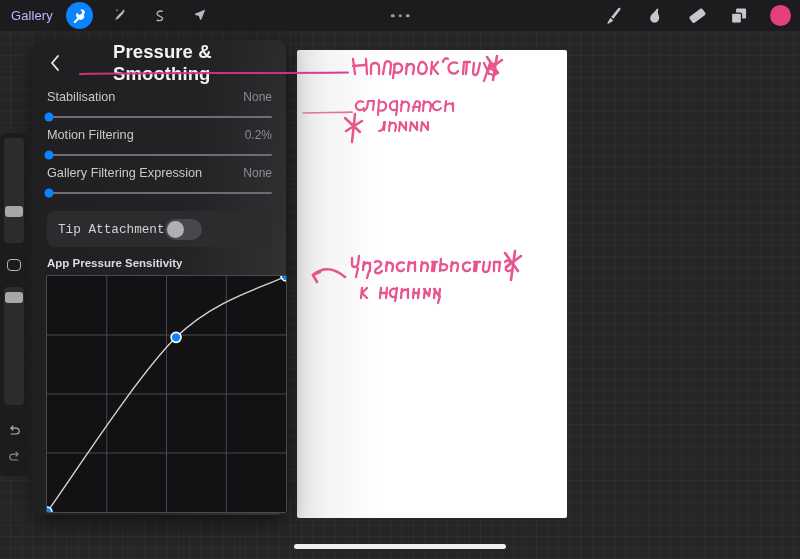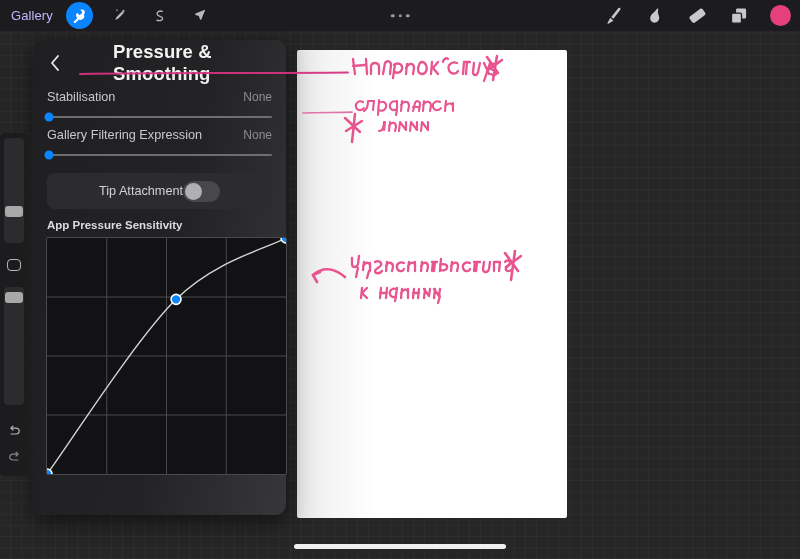--- a/index.html
+++ b/index.html
@@ -109,22 +109,23 @@
   .track {
     position:relative; height:2px; background:#6d6d72; border-radius:2px;
     margin-top:12px;
   }
   .track .dot {
     position:absolute; top:50%; width:9px; height:9px; border-radius:50%;
     background:#0a84ff; transform:translate(-50%,-50%);
   }
   #tip-row {
     margin-top:17px; height:36px; background:#2c2c2e; border-radius:8px;
-    display:flex; align-items:center; justify-content:center;
+    display:flex; align-items:center; justify-content:flex-start;
     padding:0 11px;
+    font-family:Liberation Mono, monospace;
   }
   #tip-label { color:#d2d2d6; font-size:12.7px; }
   #tip-toggle {
     width:37px; height:21px; border-radius:11px; background:#48484c;
     position:relative; flex:none;
   }
   #tip-toggle .knob {
     position:absolute; left:2px; top:2px; width:17px; height:17px;
     border-radius:50%; background:#b0b0b4;
   }
@@ -254,20 +255,29 @@
     <div class="setting-row">
       <div class="setting-line">
         <span class="setting-label">Stabilisation</span>
         <span class="setting-value">None</span>
       </div>
       <div class="track">
         <span class="dot" style="left: 2px; background: rgb(10, 132, 255);"></span>
       </div>
     </div>
 
+    <div class="setting-row">
+      <div class="setting-line">
+        <span class="setting-label">Motion Filtering</span>
+        <span class="setting-value">0.2%</span>
+      </div>
+      <div class="track">
+        <span class="dot" style="left: 2px; background: rgb(10, 132, 255);"></span>
+      </div>
+    </div>
 
     <div class="setting-row">
       <div class="setting-line">
         <span class="setting-label">Gallery Filtering Expression</span>
         <span class="setting-value">None</span>
       </div>
       <div class="track">
         <span class="dot" style="left: 2px; background: rgb(10, 132, 255);"></span>
       </div>
     </div>

